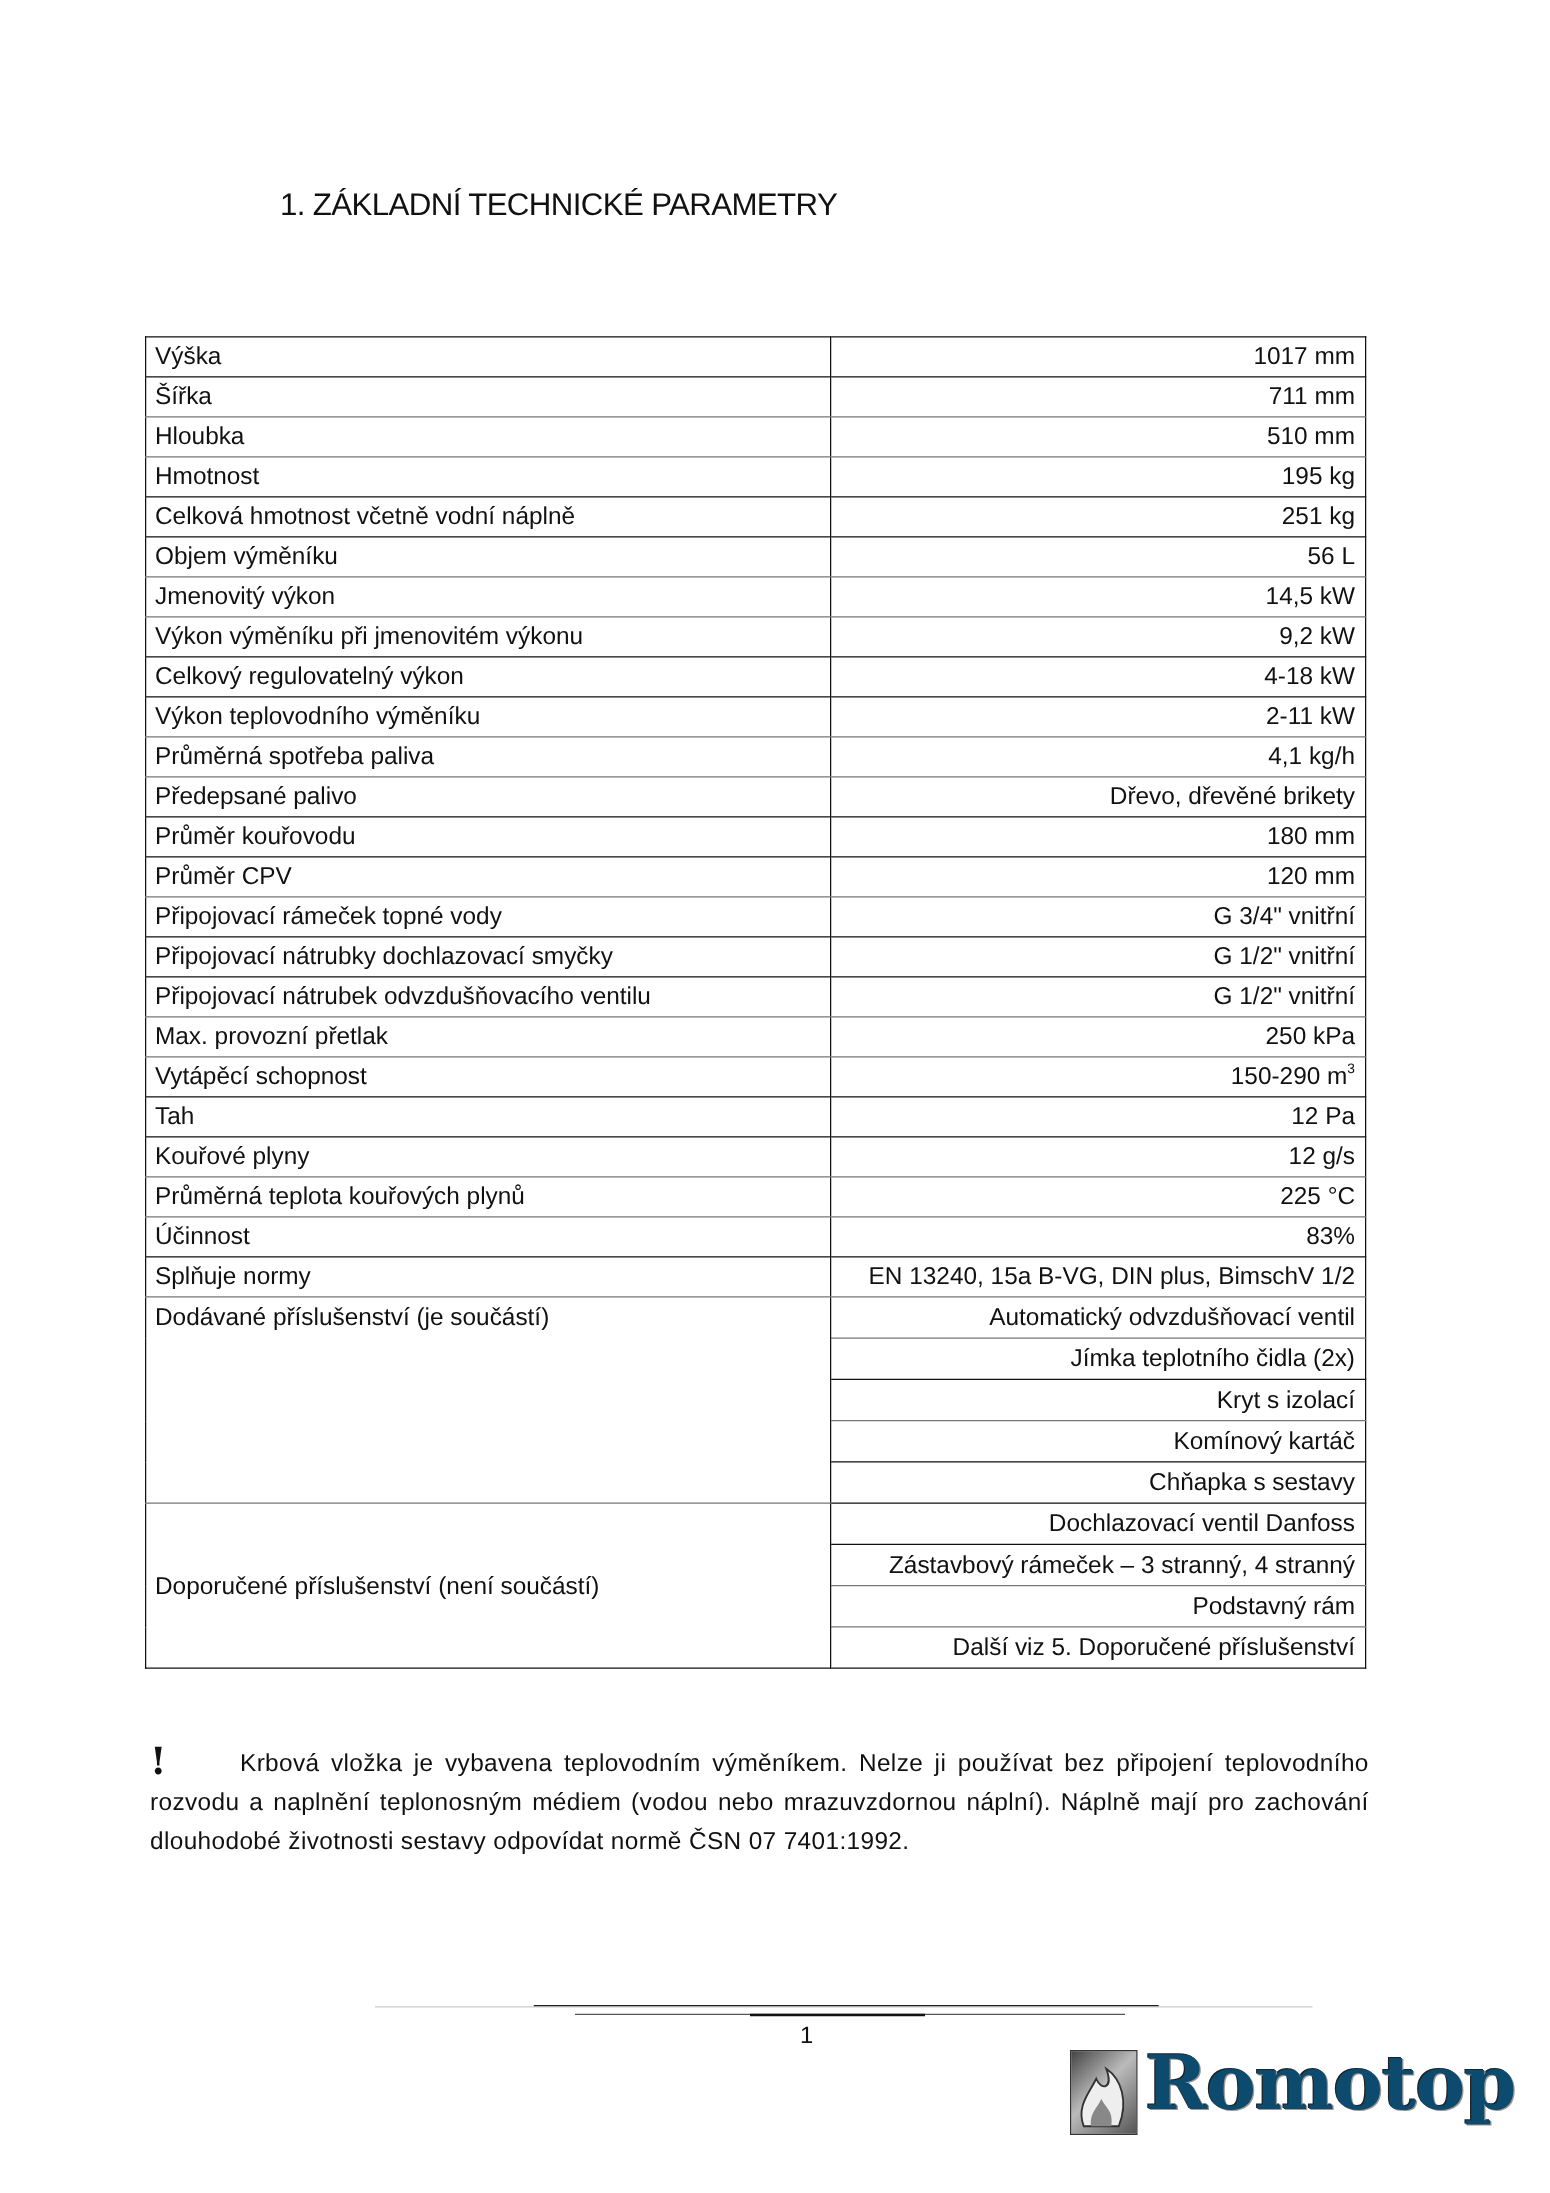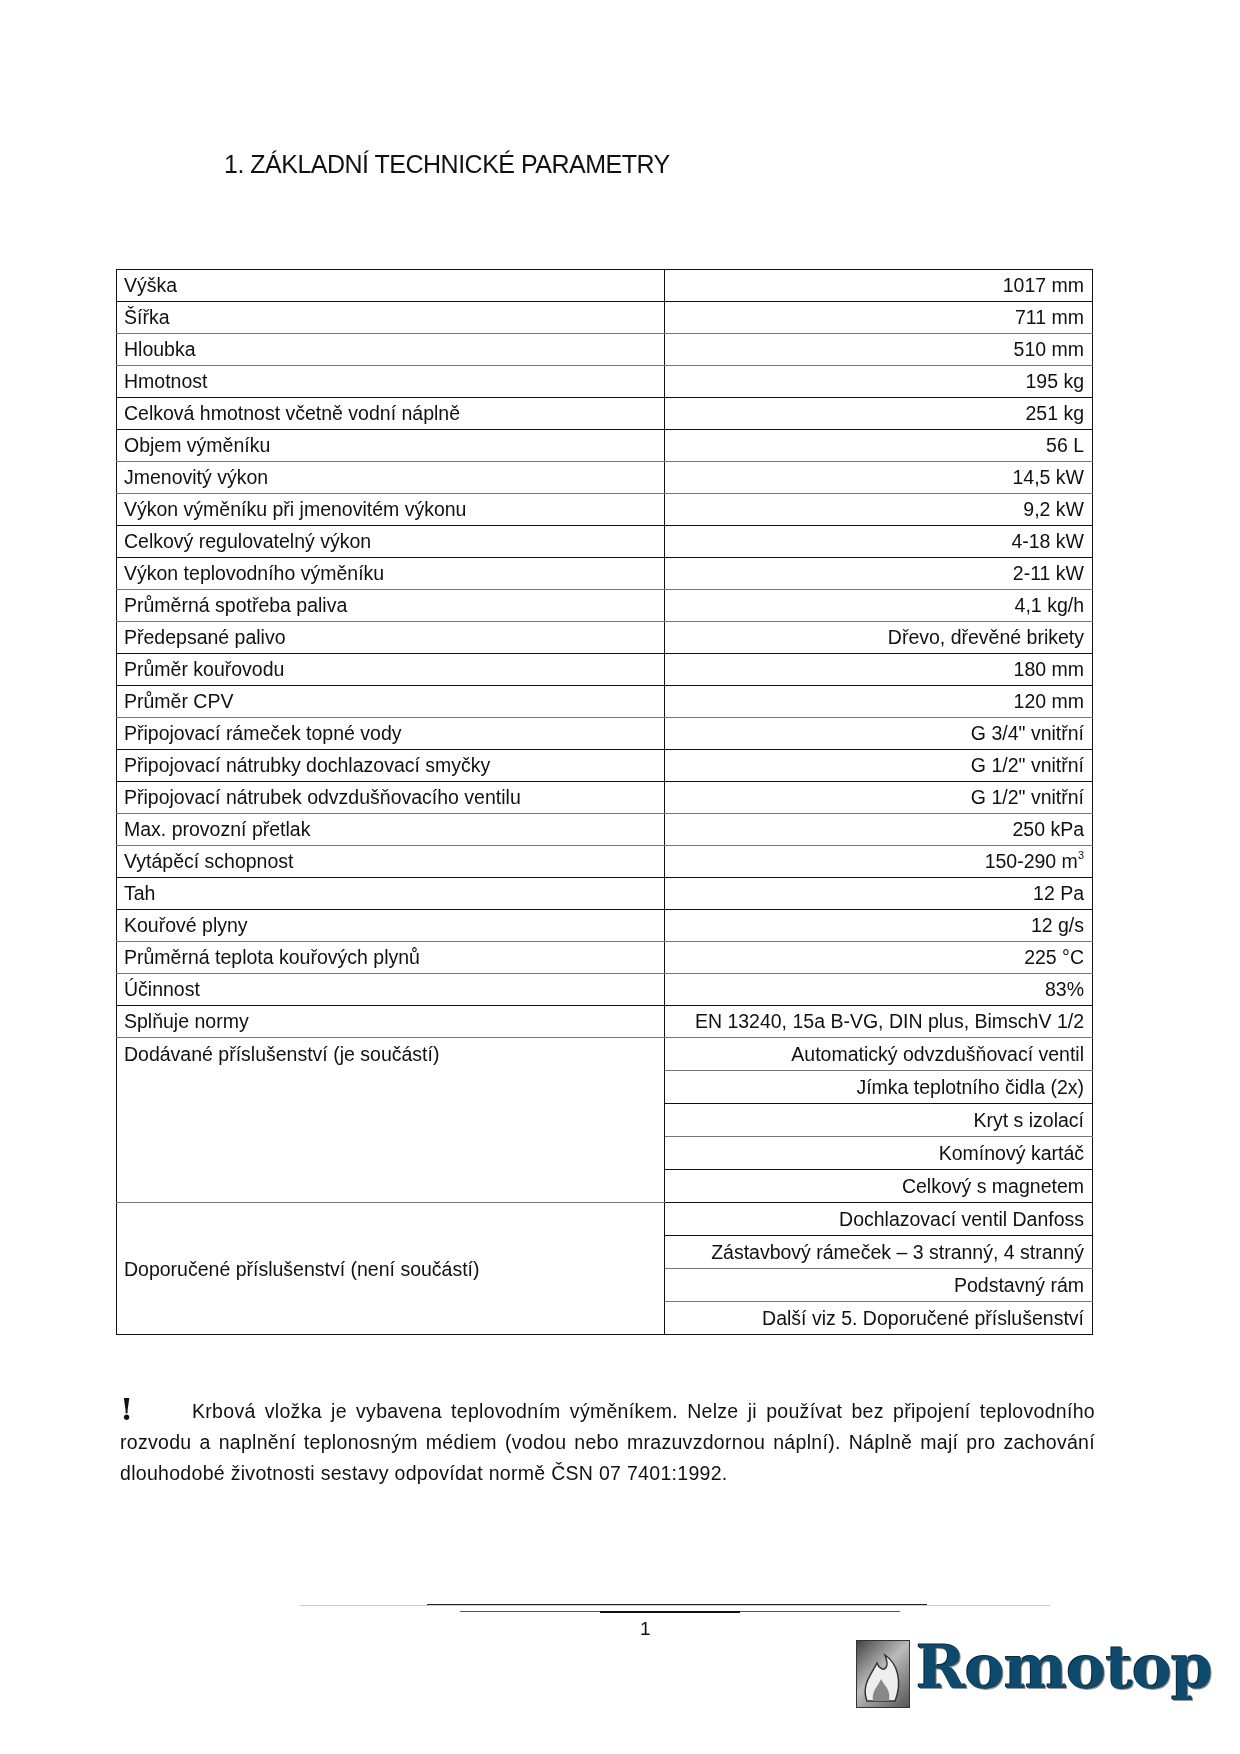--- a/index.html
+++ b/index.html
@@ -139,21 +139,21 @@
       <tr class="tall">
         <td class="val">Jímka teplotního čidla (2x)</td>
       </tr>
       <tr class="tall gray">
         <td class="val">Kryt s izolací</td>
       </tr>
       <tr class="tall">
         <td class="val">Komínový kartáč</td>
       </tr>
       <tr class="tall">
-        <td class="val">Celkový s magnetem</td>
+        <td class="val">Chňapka s sestavy</td>
       </tr>
       <tr class="tall">
         <td class="lbl grp mid" rowspan="4">Doporučené příslušenství (není součástí)</td>
         <td class="val">Dochlazovací ventil Danfoss</td>
       </tr>
       <tr class="tall gray">
         <td class="val">Zástavbový rámeček – 3 stranný, 4 stranný</td>
       </tr>
       <tr class="tall gray">
         <td class="val">Podstavný rám</td>

